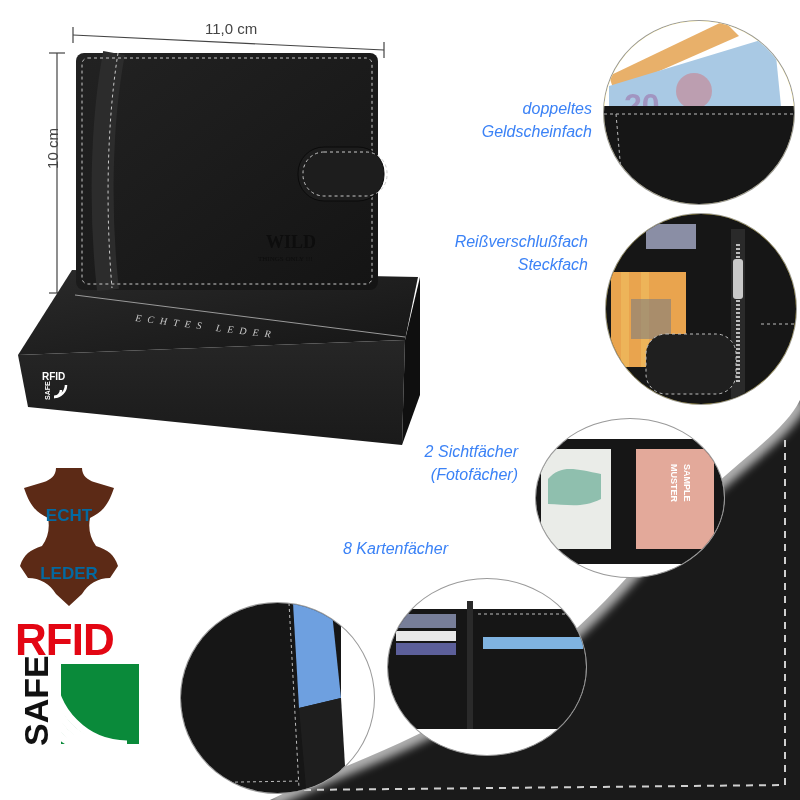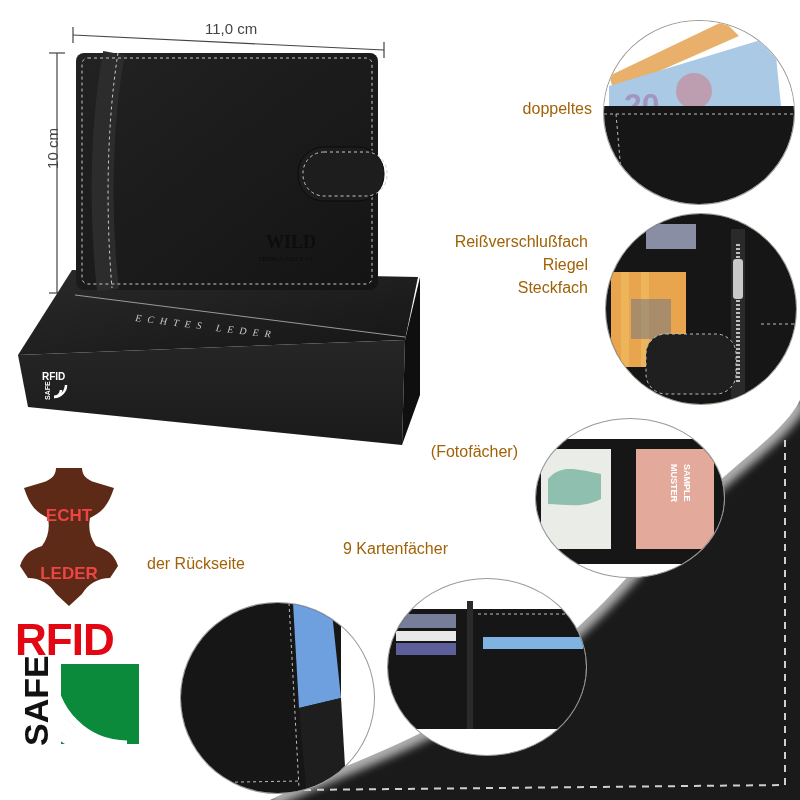--- a/index.html
+++ b/index.html
@@ -13,40 +13,40 @@
       left: 0; top: 0; width: 800px; height: 800px;
       pointer-events: none;
     }
 
     
     .dim-text { font-size: 15px; color: #444; }
     .dim-w-text { left: 205px; top: 20px; }
     .dim-h-text { left: 22px; top: 140px; transform: rotate(-90deg); transform-origin: center; width: 60px; text-align: center; }
 
     
-    .label { font-size: 16px; line-height: 23px; color: #a16207; text-align: right; }
+    .label { font-size: 16px; line-height: 23px; color: #3b82f6; text-align: right; font-style: italic; }
     .label-left { text-align: left; }
 
     
     .circle {
       border-radius: 50%;
       border: 1.5px solid #9a9a9a;
       overflow: hidden;
-      background: #fef9c3;
+      background: #fde047;
     }
 
     
     .rfid-text {
       font-size: 44px; font-weight: bold; color: #e30613; letter-spacing: -1px; line-height: 44px;
     }
     .safe-text {
       font-size: 34px; font-weight: bold; color: #111; transform: rotate(-90deg); transform-origin: left top;
       line-height: 34px;
     }
-    .leather-label { font-size: 17px; font-weight: bold; color: #ef4444; text-align: center; width: 100%; }
+    .leather-label { font-size: 17px; font-weight: bold; color: #0369a1; text-align: center; width: 100%; }
   </style>
 </head>
 <body>
 
 <svg class="abs corner-leather" viewBox="0 0 800 800">
   <defs>
     <radialGradient id="cornerFade" cx="1" cy="1" r="1">
       <stop offset="0.55" stop-color="#1b1b1b"></stop>
       <stop offset="0.72" stop-color="#222"></stop>
       <stop offset="0.80" stop-color="#ffffff"></stop>
@@ -166,38 +166,38 @@
     <rect x="0" y="0" width="160" height="192" fill="#161616"></rect>
     <polygon points="112,0 150,0 160,95 118,105" fill="#6ea0e0"></polygon>
     <polygon points="118,105 160,95 165,180 125,185" fill="#1e1e1e"></polygon>
     <line x1="108" y1="0" x2="118" y2="185" stroke="#bdbdbd" stroke-dasharray="3 3"></line>
     <line x1="0" y1="180" x2="120" y2="178" stroke="#bdbdbd" stroke-dasharray="3 3"></line>
   </svg>
 </div>
 
 <div class="abs label" style="left:470px;top:97px;width:122px;">
   <div>doppeltes</div>
+  <div>Geldscheinfach</div>
 </div>
 
 <div class="abs label" style="left:400px;top:230px;width:188px;">
   <div>Reißverschlußfach</div>
-  <div>Riegel</div>
   <div>Steckfach</div>
 </div>
 
 <div class="abs label" style="left:380px;top:440px;width:138px;">
+  <div>2 Sichtfächer</div>
   <div>(Fotofächer)</div>
 </div>
 
 <div class="abs label label-left" style="left:343px;top:537px;width:160px;">
-  <div>9 Kartenfächer</div>
+  <div>8 Kartenfächer</div>
 </div>
 
 <div class="abs label label-left" style="left:147px;top:552px;width:140px;">
-  <div>der Rückseite</div>
 </div>
 
 <div class="abs" style="left:18px;top:466px;width:102px;height:142px;">
   <svg class="abs" style="left:0;top:0;" width="102" height="142" viewBox="0 0 102 142">
     <path d="M38 2 L 64 2 C 64 10, 70 14, 76 16 L 96 22 C 90 40, 84 46, 72 52 C 70 62, 72 72, 78 80 C 90 84, 96 88, 100 100 L 92 112 C 80 112, 70 118, 64 128 L 51 140 L 38 128 C 32 118, 22 112, 10 112 L 2 100 C 6 88, 12 84, 24 80 C 30 72, 32 62, 30 52 C 18 46, 12 40, 6 22 L 26 16 C 32 14, 38 10, 38 2 Z" fill="#5c2a16"></path>
   </svg>
   <div class="abs leather-label" style="top:40px;">ECHT</div>
   <div class="abs leather-label" style="top:98px;">LEDER</div>
 </div>
 

